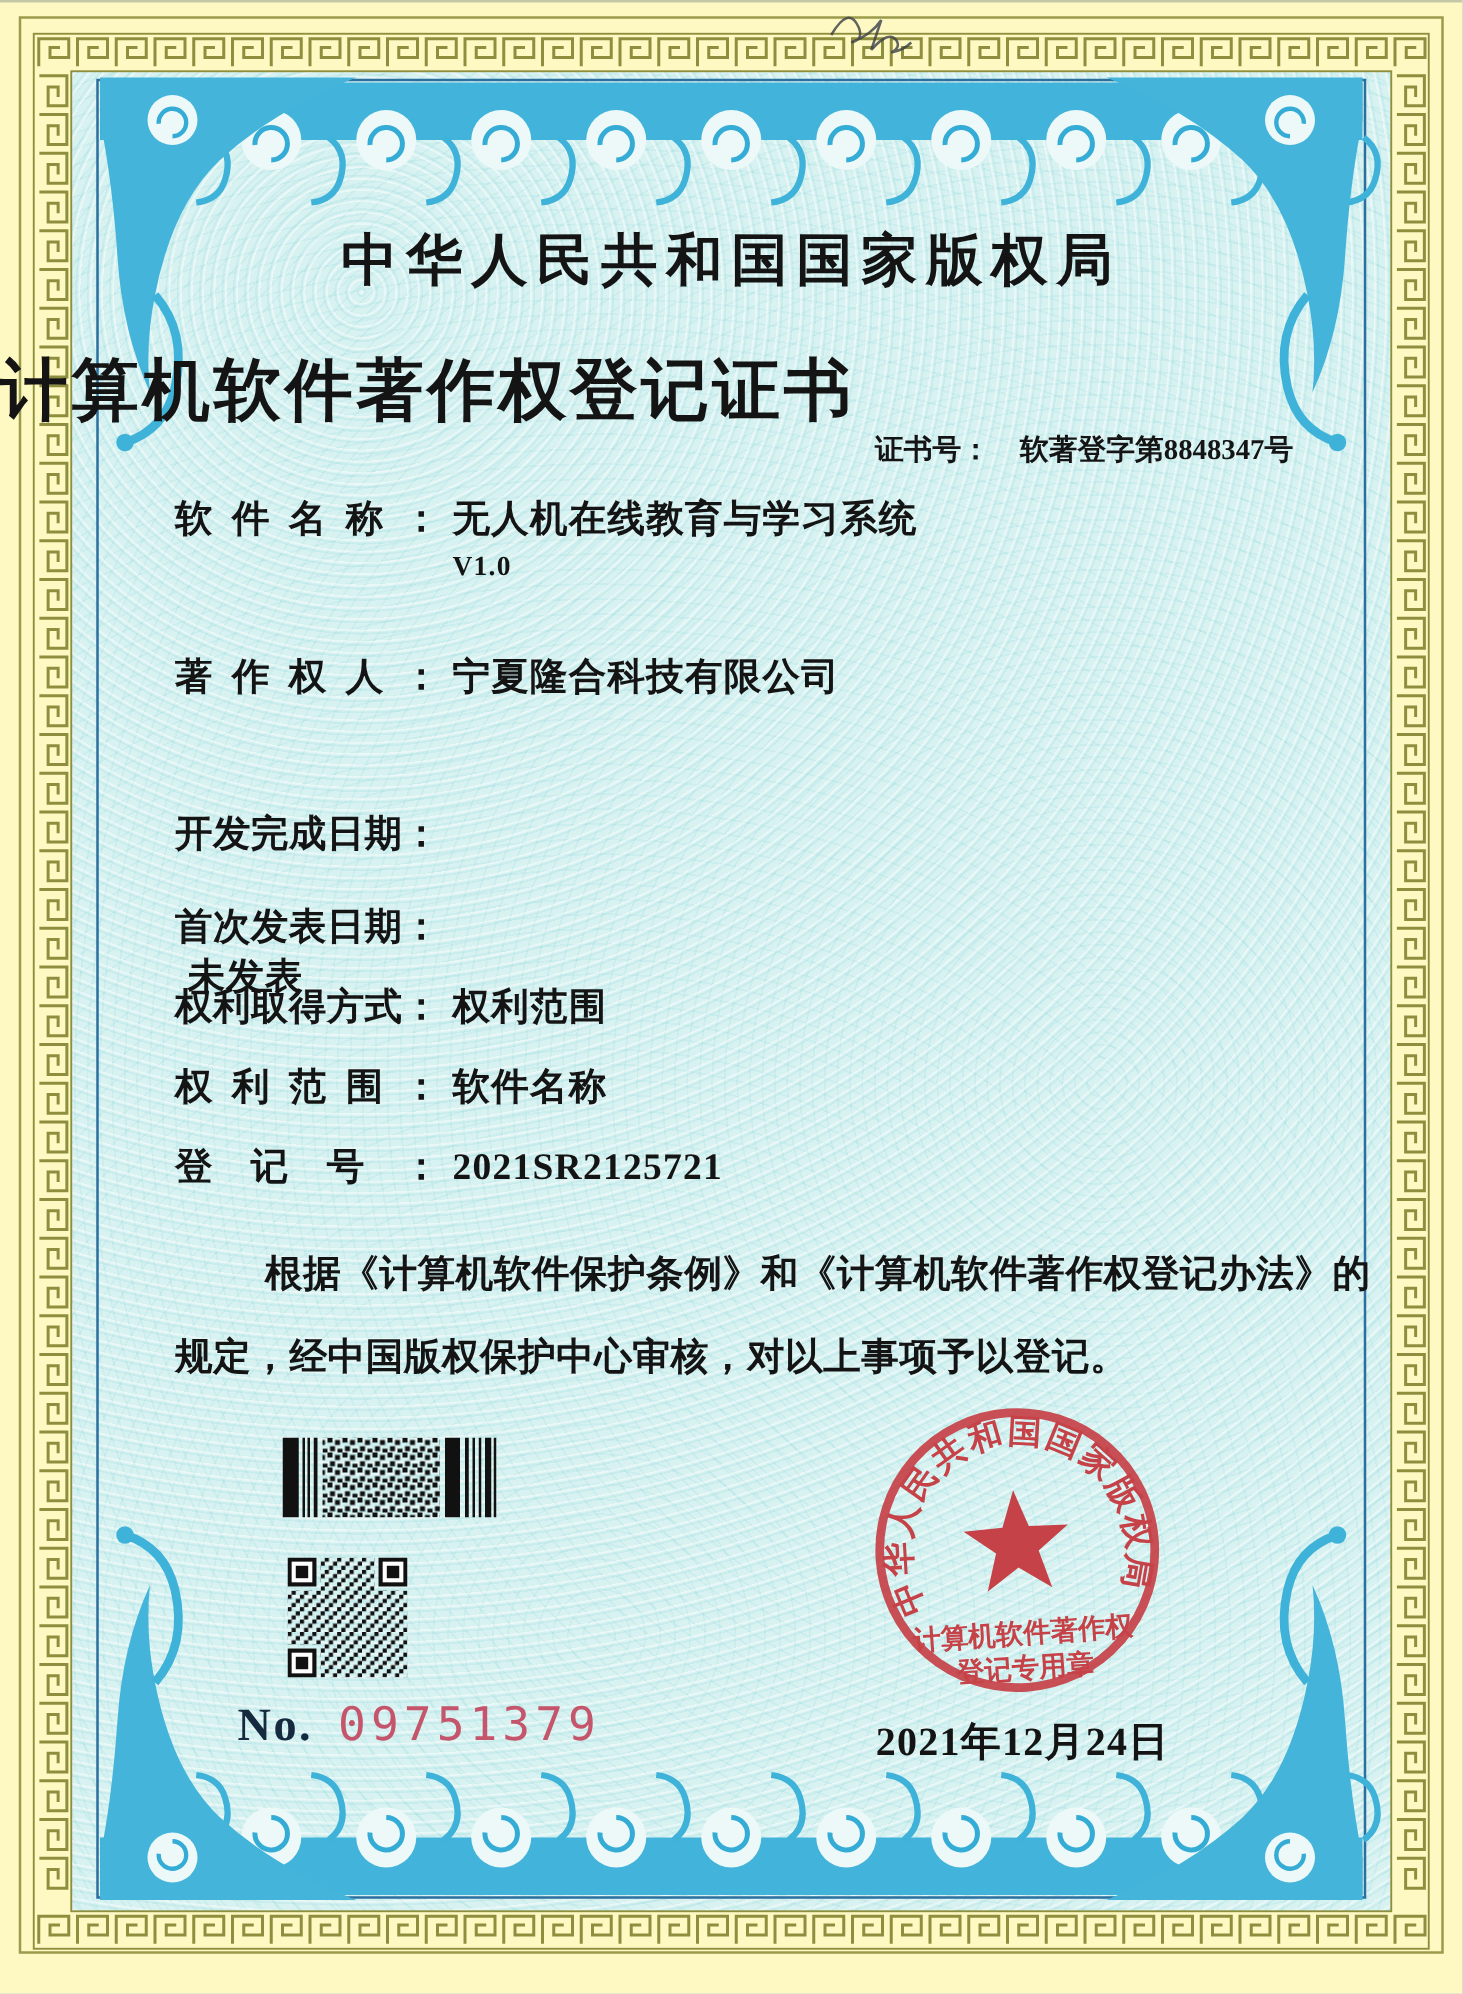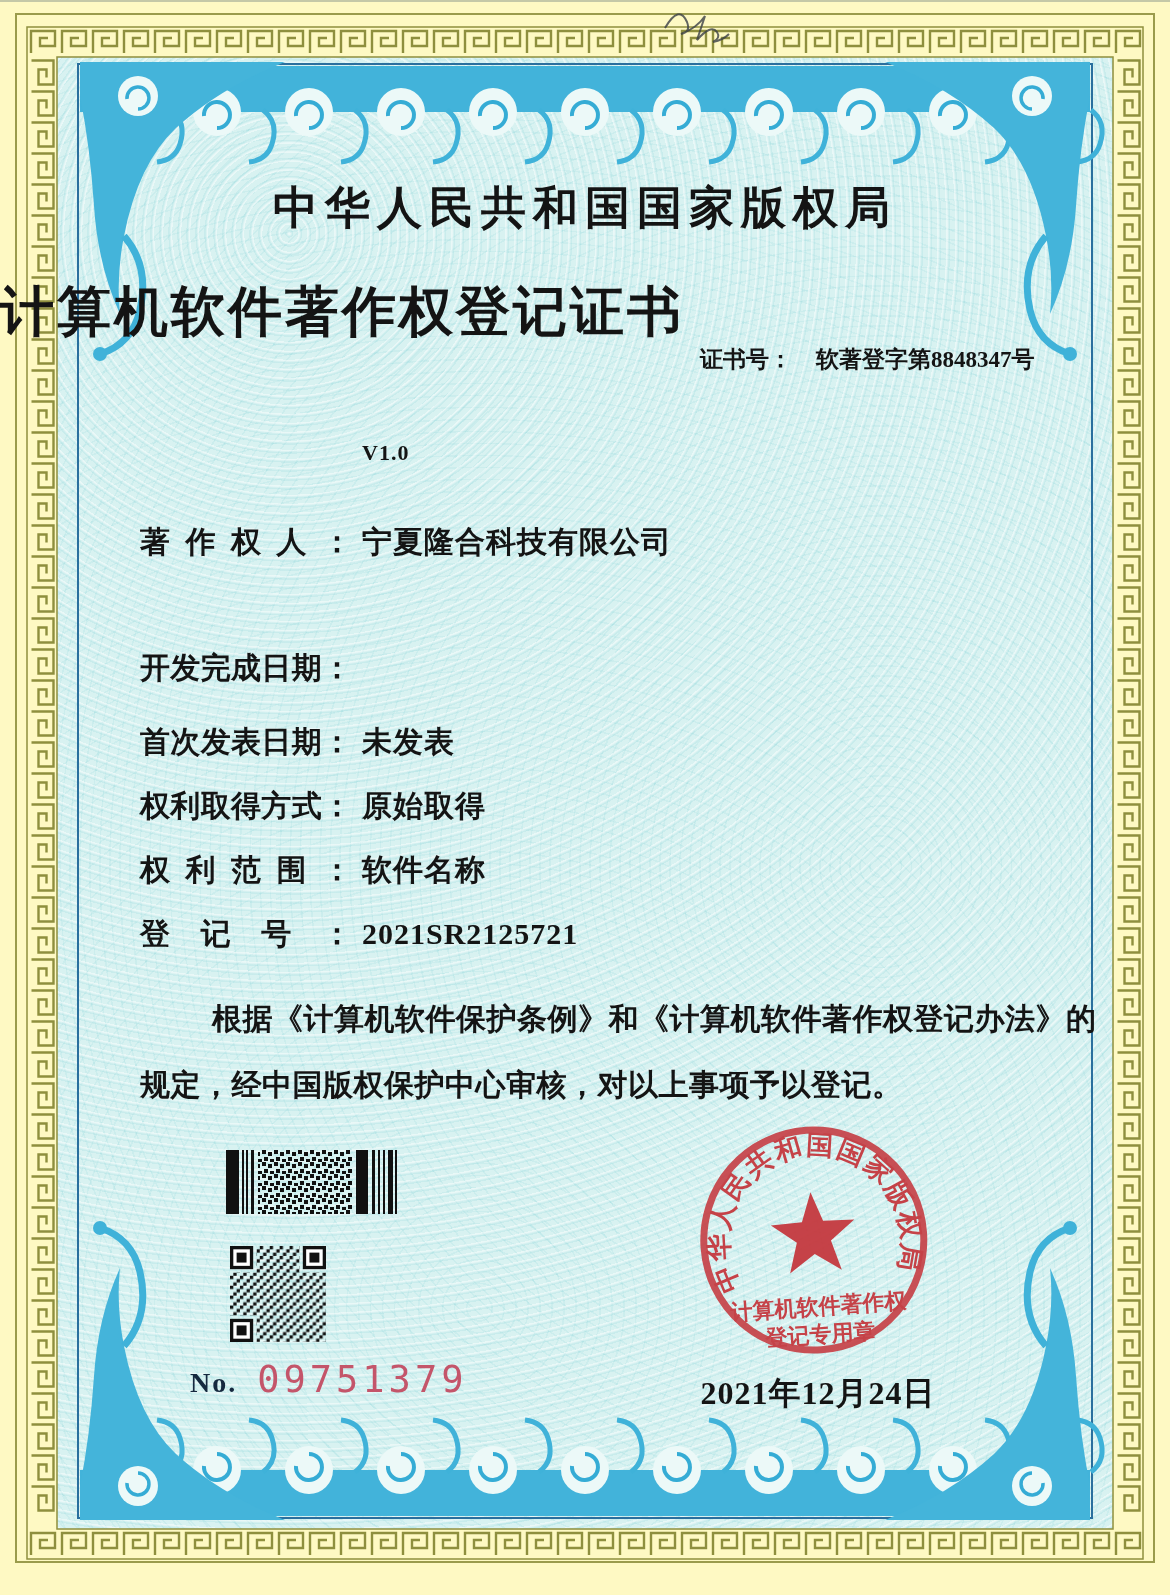--- a/index.html
+++ b/index.html
@@ -16,25 +16,25 @@
   svg.deco{position:absolute;left:0;top:0;width:1170px;height:1595px;z-index:2;}
   .content{position:absolute;z-index:3;font-weight:700;}
   .authority{left:0;top:178px;width:100%;text-align:center;font-size:45px;letter-spacing:7px;}
   .cert-title{left:0;top:240px;width:100%;text-align:left;font-size:54px;letter-spacing:3px;margin-top:36px;}
   .certno{left:700px;top:344px;font-size:23px;display:flex;}
   .certno .lab{margin-right:24px;}
   .row{left:140px;display:flex;font-size:30px;line-height:40px;}
   .row .lbl{width:212px;text-align:justify;text-align-last:justify;white-space:normal;}
   .row .val{margin-left:10px;letter-spacing:1px;white-space:pre;}
   .r1{top:396px;} .r1b{left:362px;top:440px;font-size:22px;letter-spacing:1px;}
-  .r2{top:522px;} .r3{top:648px;} .r4{top:722px;} .r5{top:786px;} .r6{top:850px;} .r7{top:914px;}
+  .r2{top:522px;} .r3{top:648px;} .r4{top:722px;flex-direction:column;} .r5{top:786px;} .r6{top:850px;} .r7{top:914px;}
   .st1{left:212px;top:999px;font-size:30px;letter-spacing:.5px;}
   .st2{left:140px;top:1065px;font-size:30px;letter-spacing:.5px;}
   .serial{left:190px;top:1358px;display:flex;align-items:baseline;}
-  .serial .no{font-size:28px;color:#15293f;letter-spacing:2px;}
+  .serial .no{font-size:37px;color:#15293f;letter-spacing:2px;}
   .serial .num{margin-left:20px;font-family:"DejaVu Sans Mono","Liberation Mono",monospace;
                font-size:37px;font-weight:400;color:#c4556a;letter-spacing:4px;}
   .issue-date{left:668px;top:1372px;width:300px;text-align:center;font-size:32px;letter-spacing:1px;z-index:4;}
   .barcode{position:absolute;left:226px;top:1150px;z-index:3;}
   .qrcode{position:absolute;left:230px;top:1246px;z-index:3;}
   .sealbox{position:absolute;left:686px;top:1112px;width:258px;height:262px;z-index:4;
            transform:rotate(-4deg);opacity:.95;}
   .seal-text{font-weight:700;}
 </style>
 </head>
@@ -277,36 +277,40 @@
   </svg>
 
   <div class="content authority">中华人民共和国国家版权局</div>
   <div class="content cert-title">计算机软件著作权登记证书</div>
 
   <div class="content certno">
     <span class="lab">证书号：</span>
     <span class="valno">软著登字第8848347号</span>
   </div>
 
+  <div class="content row r1">
+    <span class="lbl">软件名称：</span>
+    <span class="val">无人机在线教育与学习系统</span>
+  </div>
   <div class="content r1b">V1.0</div>
 
   <div class="content row r2">
     <span class="lbl">著作权人：</span>
     <span class="val">宁夏隆合科技有限公司</span>
   </div>
   <div class="content row r3">
     <span class="lbl">开发完成日期：</span>
   </div>
   <div class="content row r4">
     <span class="lbl">首次发表日期：</span>
     <span class="val">未发表</span>
   </div>
   <div class="content row r5">
     <span class="lbl">权利取得方式：</span>
-    <span class="val">原始取得</span>
+    <span class="val">权利范围</span>
   </div>
   <div class="content row r6">
     <span class="lbl">权利范围：</span>
     <span class="val">软件名称</span>
   </div>
   <div class="content row r7">
     <span class="lbl">登记号：</span>
     <span class="val">2021SR2125721</span>
   </div>
 

